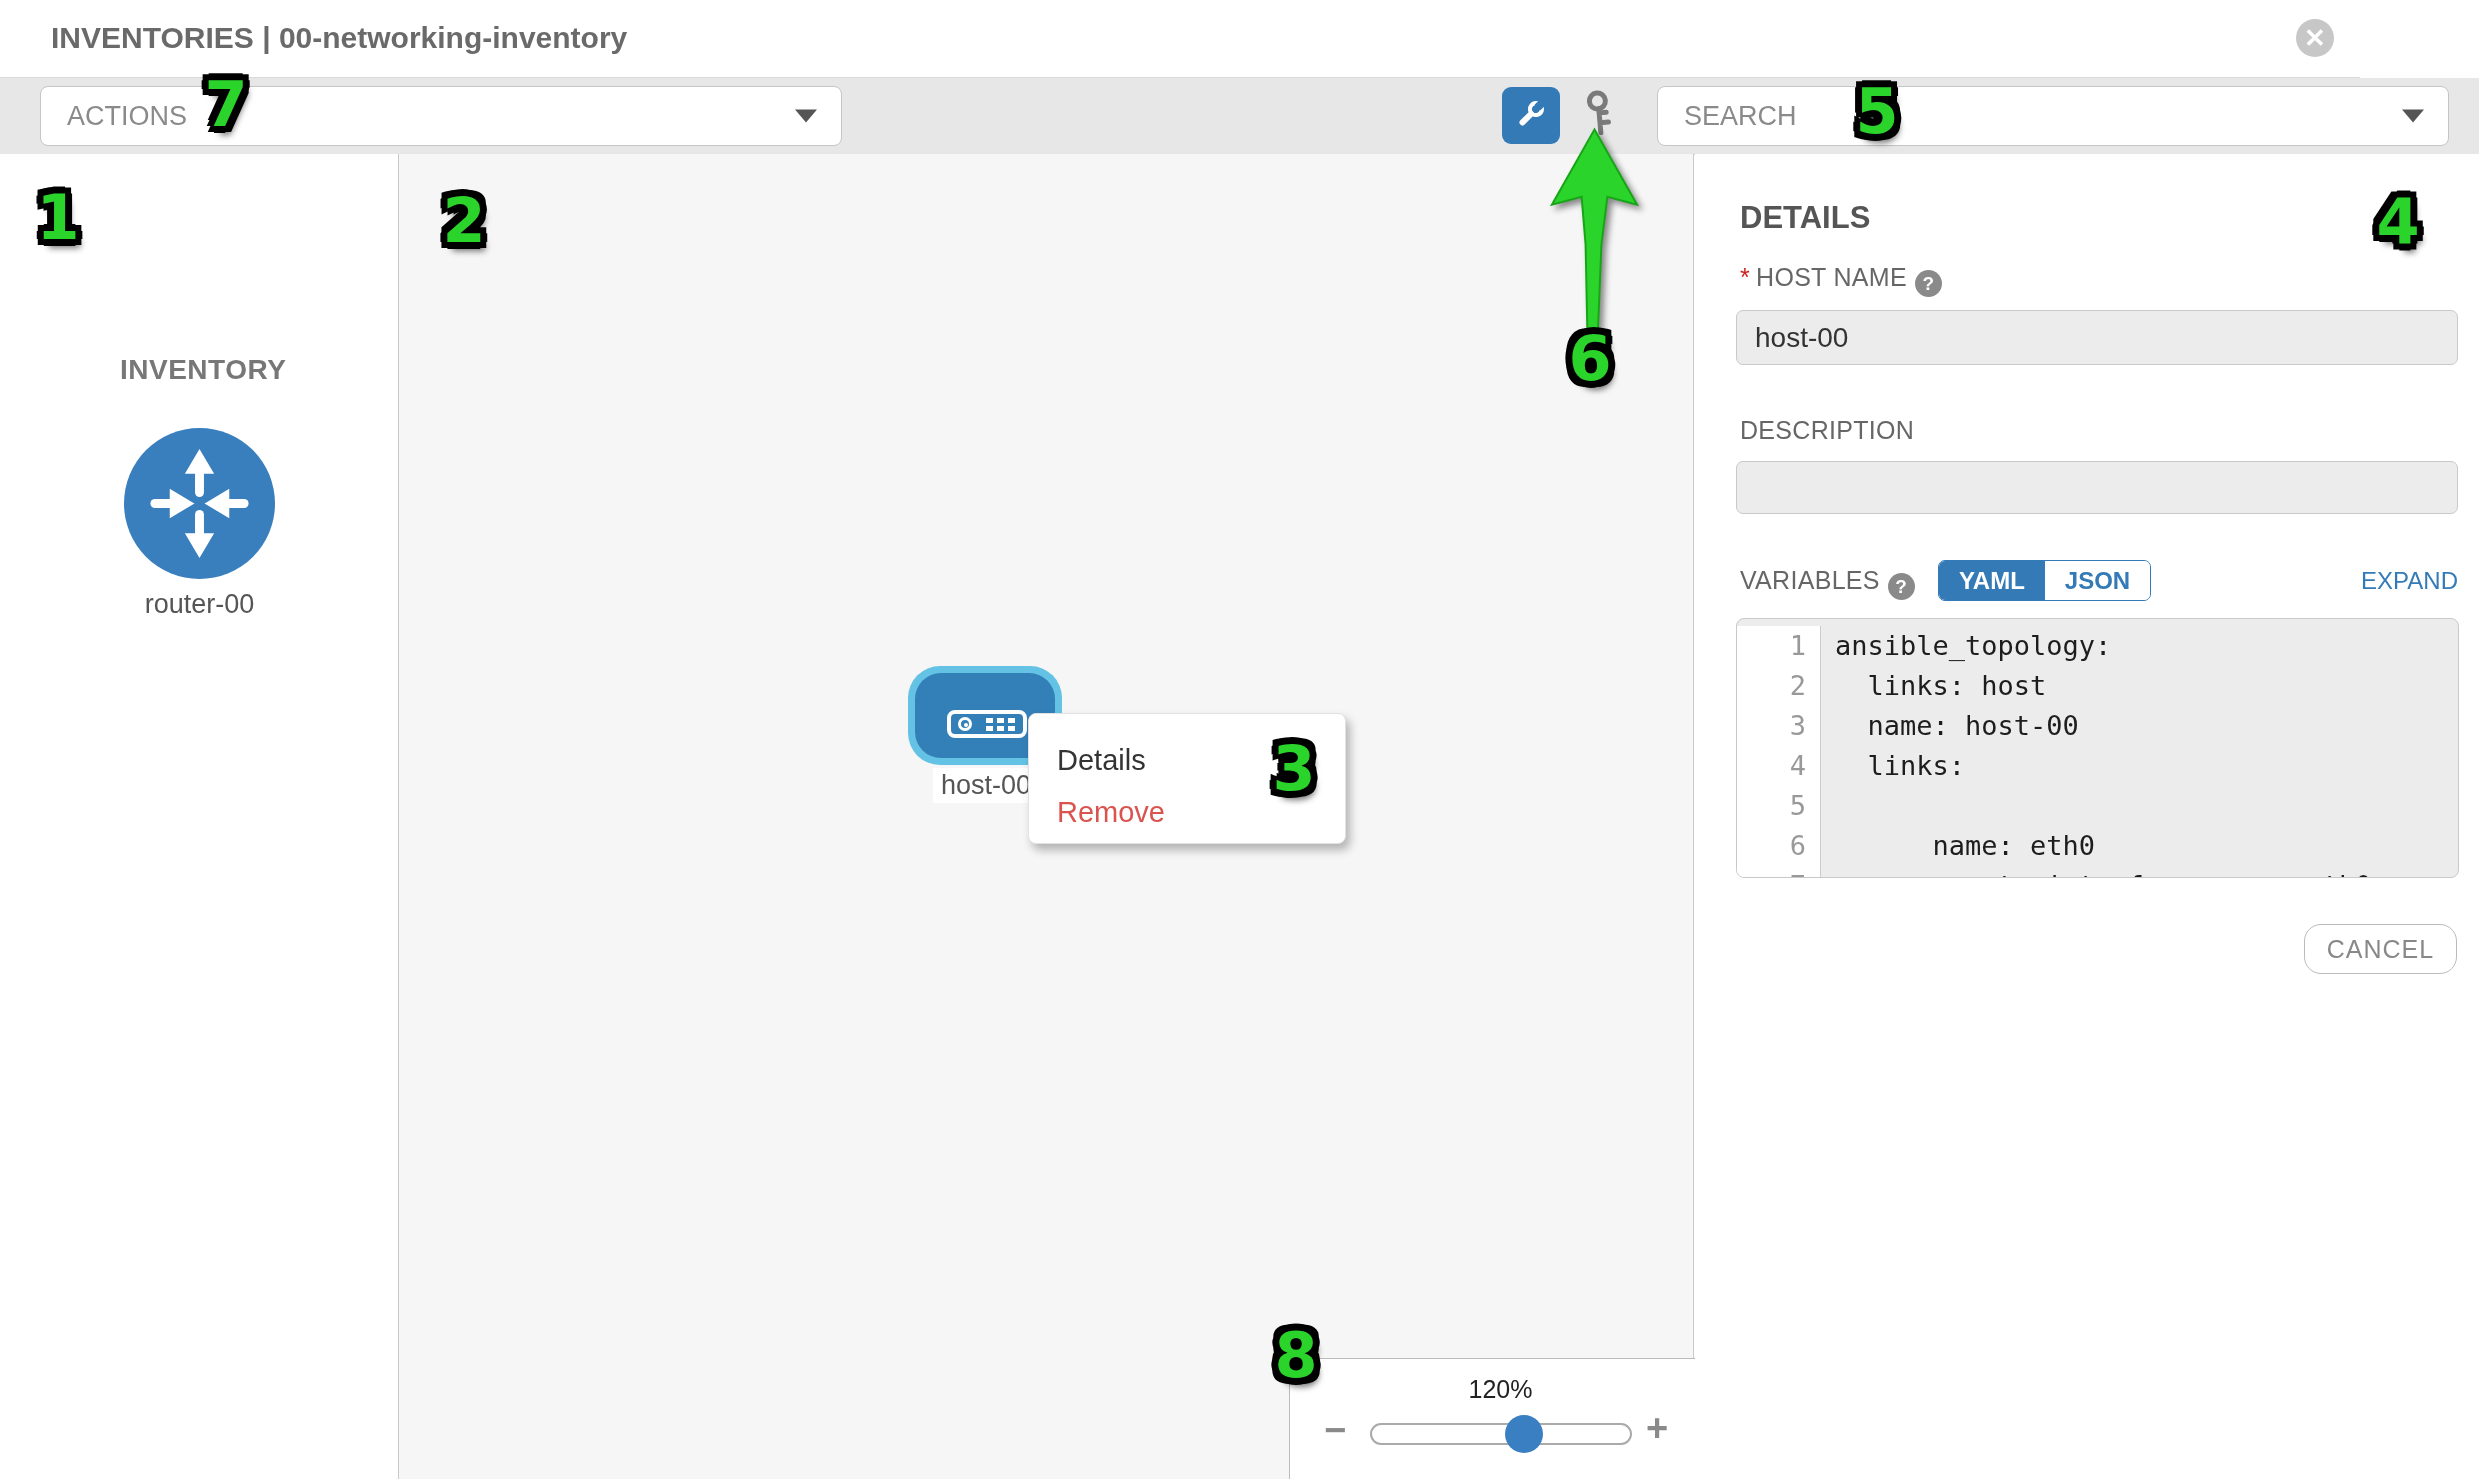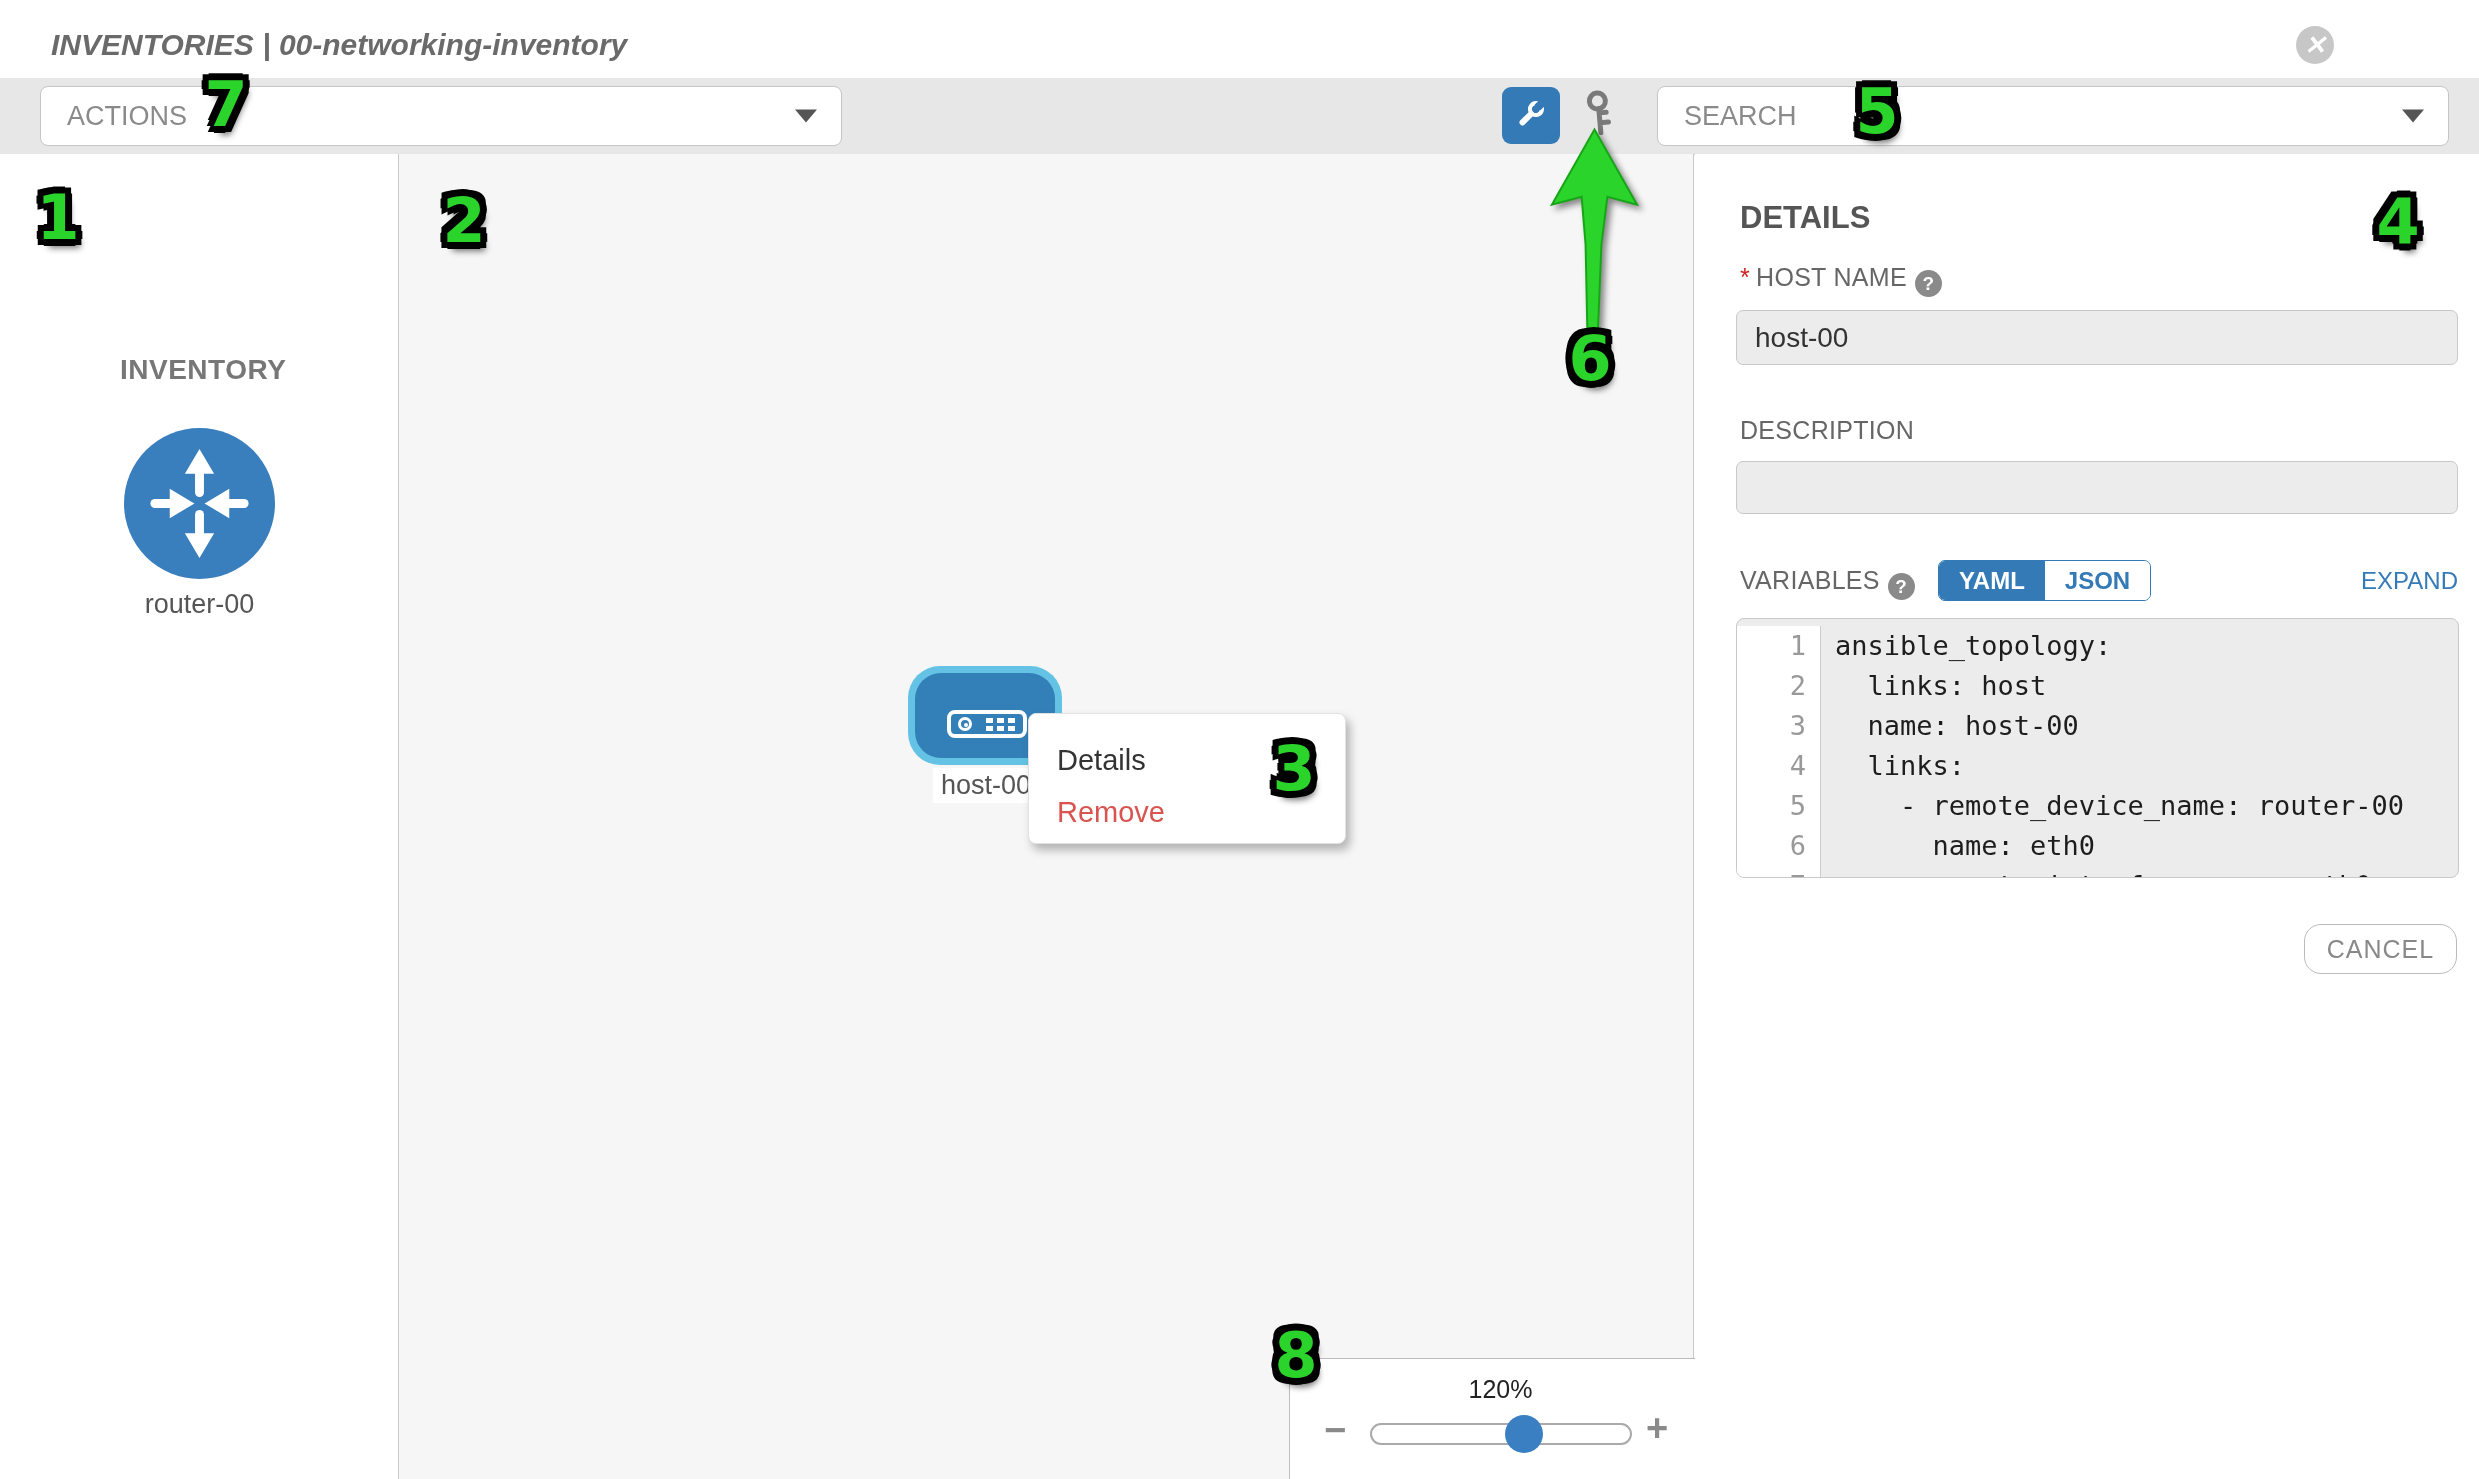--- a/index.html
+++ b/index.html
@@ -1,20 +1,20 @@
 <!DOCTYPE html>
 <html><head>
 <meta charset="utf-8">
 <style>
   * { margin:0; padding:0; box-sizing:border-box; }
   html,body { width:2480px; height:1480px; background:#fff; font-family:"Liberation Sans", sans-serif; overflow:hidden; }
   #app { position:relative; width:2480px; height:1480px; background:#fff; }
 
   
-  .titlebar { position:absolute; left:0; top:8px; width:2360px; height:77px; background:#fff; border-bottom:1px solid #d9d9d9;font-style:italic; }
+  .titlebar { position:absolute; left:0; top:1px; width:2360px; height:77px; background:#fff; border-bottom:1px solid #d9d9d9; }
   .titlebar .title { position:absolute; left:51px; top:20px; font-size:30px; font-weight:bold; color:#6a6a6a; }
   .close-btn { position:absolute; right:26px; top:18px; width:38px; height:38px; border-radius:50%; background:#c7c7c7; color:#fff; font-size:26px; font-weight:bold; display:flex; align-items:center; justify-content:center; cursor:pointer; }
 
   
   .toolbar { position:absolute; left:0; top:78px; width:2480px; height:77px; background:#e7e7e7; border-bottom:1px solid #cfcfcf; }
   .dd { position:absolute; top:8px; height:60px; background:#fff; border:1px solid #c5c5c5; border-radius:8px; display:flex; align-items:center; padding:0 26px; color:#8a8a8a; font-size:27px; cursor:pointer; }
   .dd .chev { position:absolute; right:24px; top:50%; transform:translateY(-50%); width:0; height:0; border-left:11px solid transparent; border-right:11px solid transparent; border-top:13px solid #555; }
   .dd.actions { left:40px; width:802px; }
   .dd.search { left:1657px; width:792px; }
   .tool-btn { position:absolute; top:9px; width:58px; height:57px; border-radius:9px; display:flex; align-items:center; justify-content:center; cursor:pointer; }
@@ -211,21 +211,20 @@
       <div class="code-line">
           <span class="ln">3</span>
           <span class="ct">  name: host-00</span>
         </div>
       <div class="code-line">
           <span class="ln">4</span>
           <span class="ct">  links:</span>
         </div>
       <div class="code-line">
           <span class="ln">5</span>
-          <span class="ct">    - remote_device_name: router-00</span>
         </div>
       <div class="code-line">
           <span class="ln">6</span>
           <span class="ct">      name: eth0</span>
         </div>
       <div class="code-line">
           <span class="ln">7</span>
           <span class="ct">      remote_interface_name: eth0</span>
         </div>
     </div>

